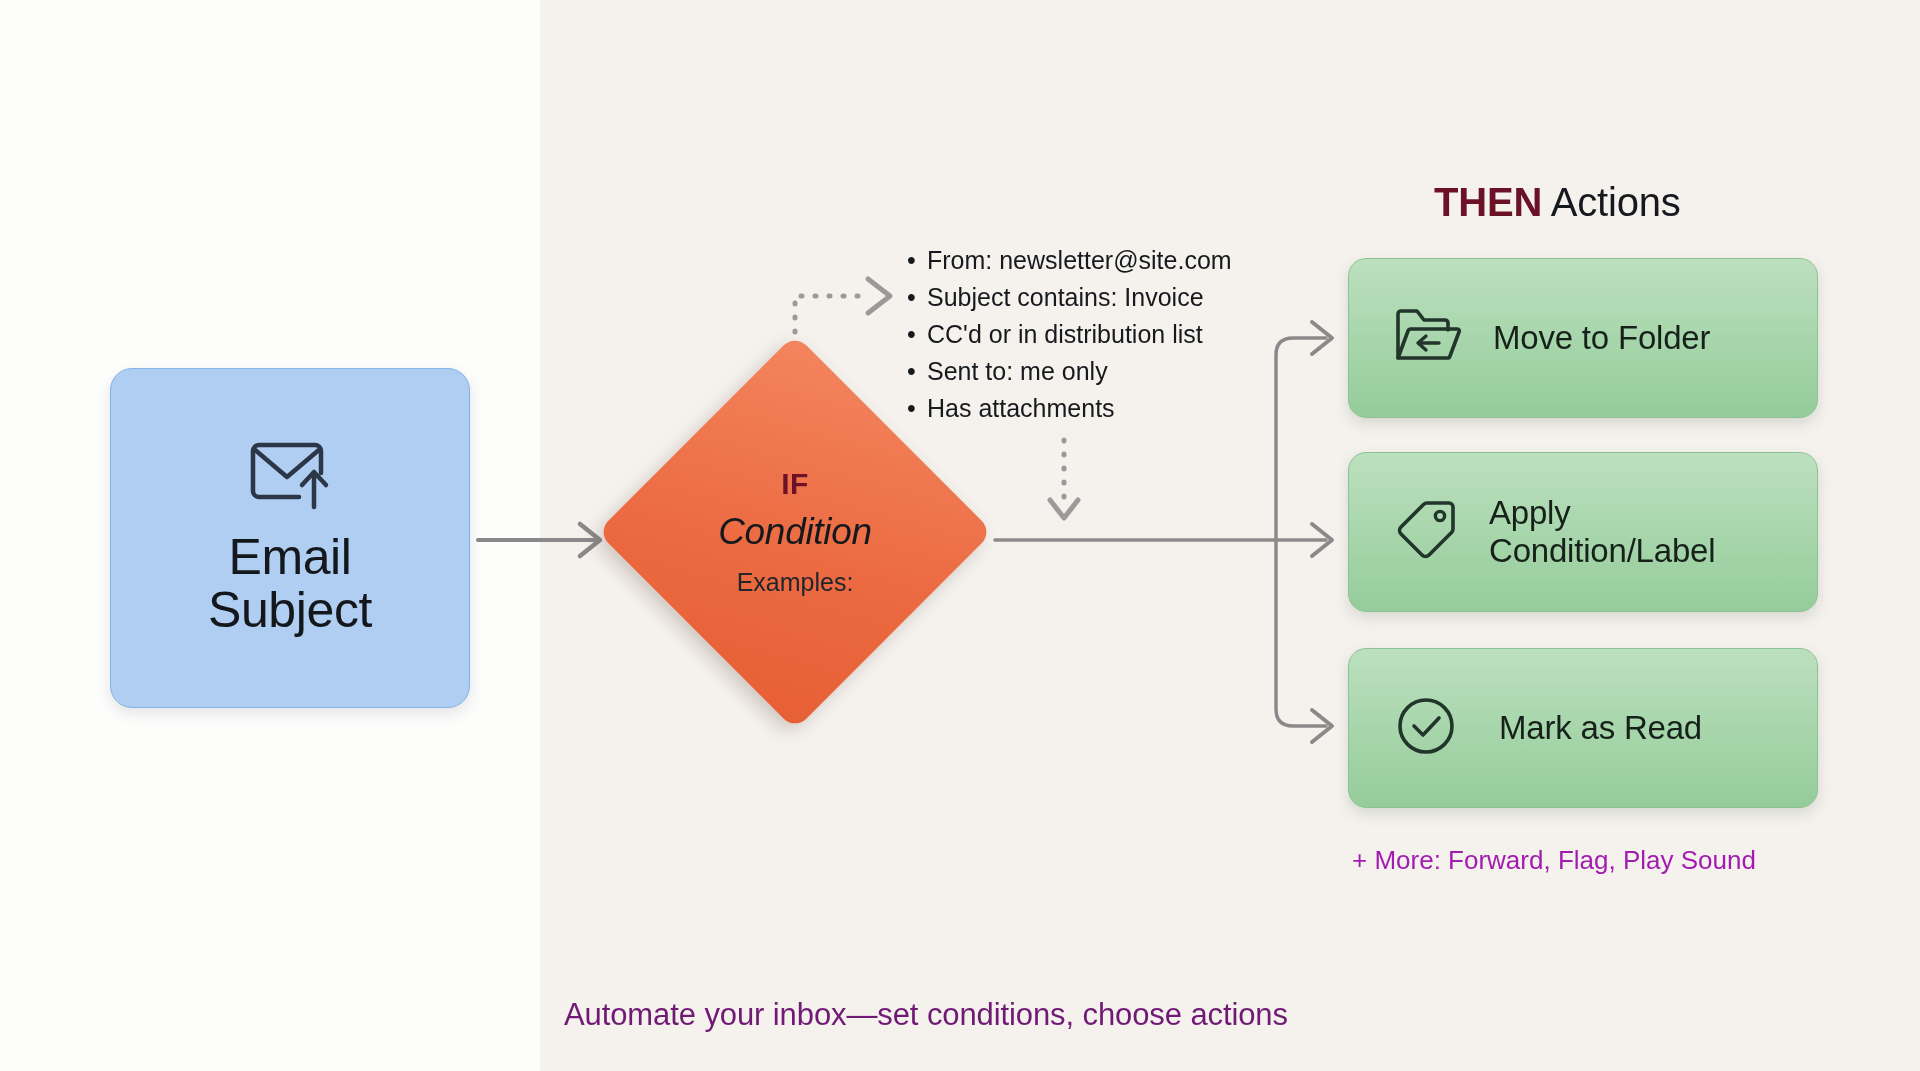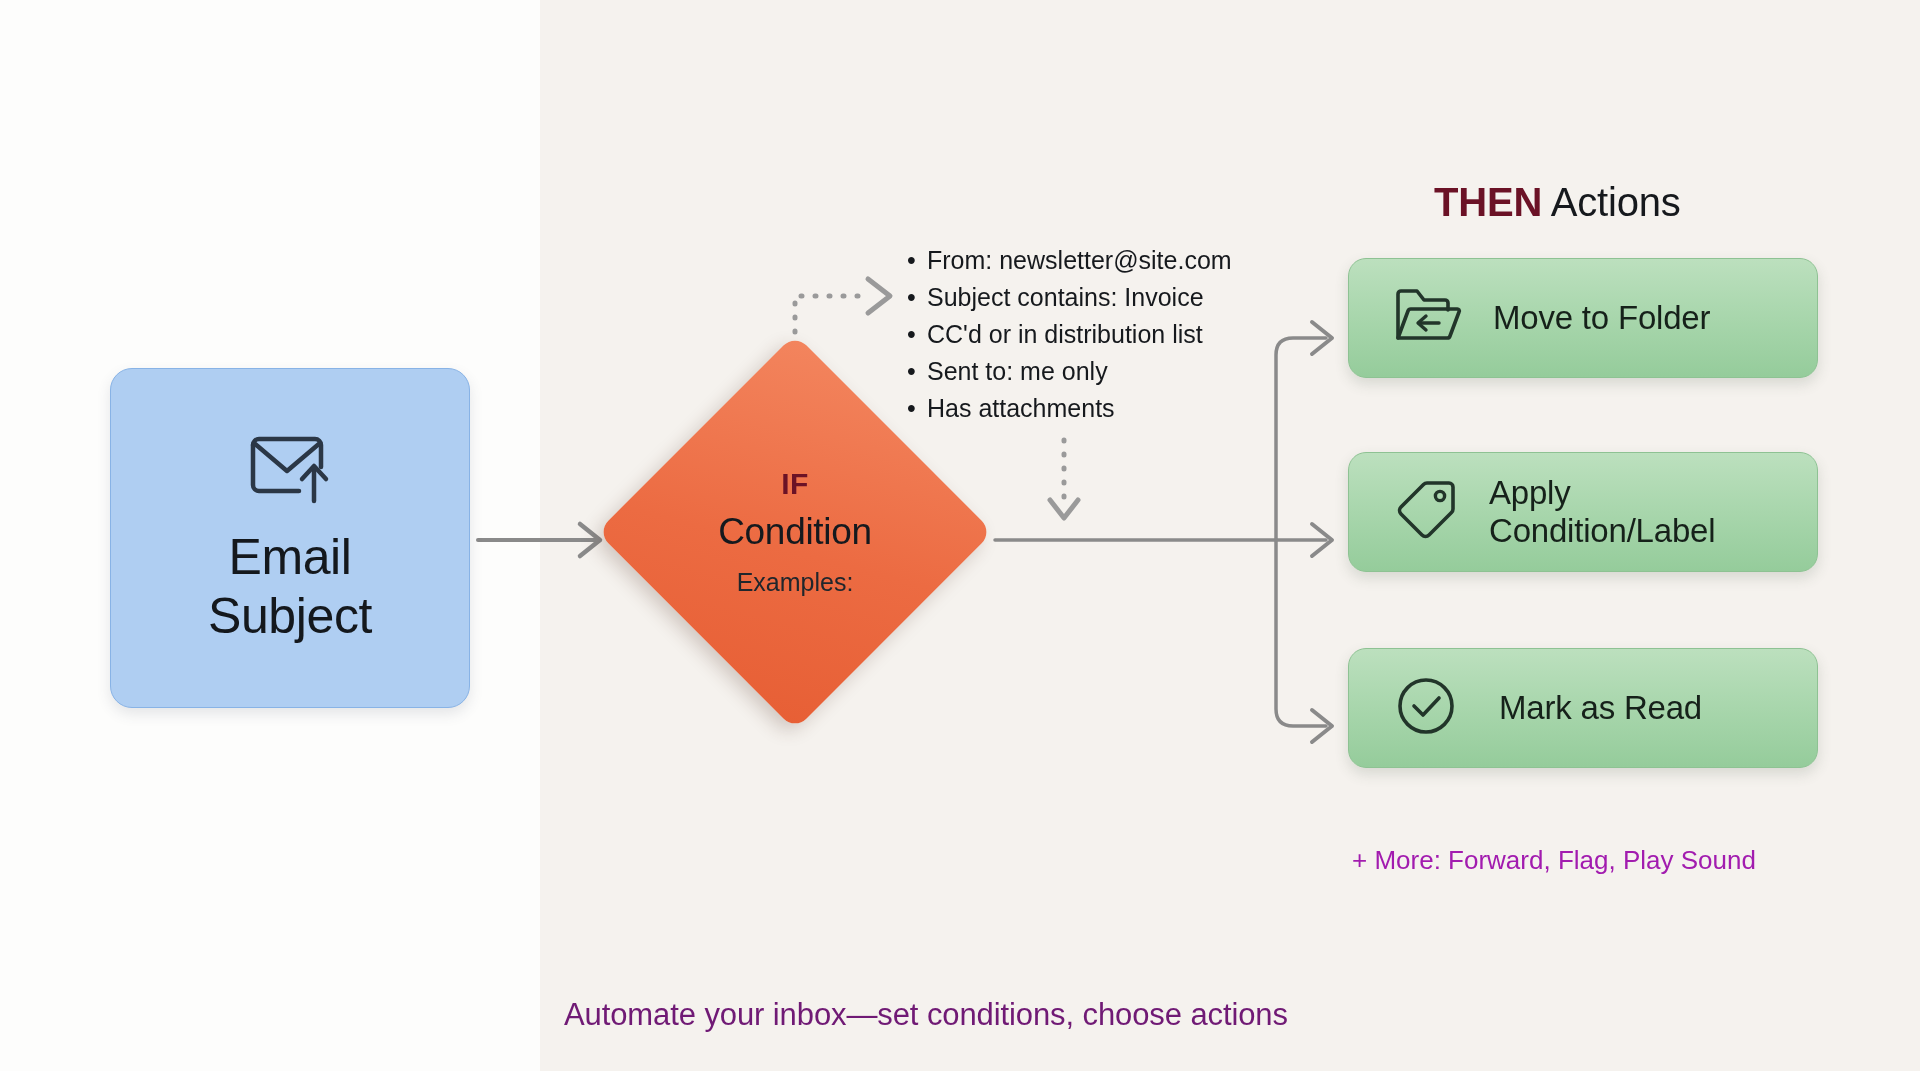--- a/index.html
+++ b/index.html
@@ -31,21 +31,20 @@
   #trigger-card {
     position:absolute;
     left:110px; top:368px;
     width:360px; height:340px;
     background:#AFCEF2;
     border:1.5px solid #88B3E6;
     border-radius:22px;
     box-shadow:0 6px 14px rgba(60,70,90,.13);
     display:flex; flex-direction:column;
     align-items:center; justify-content:center;
-    gap:6px;
   }
   #trigger-card .tc-icon { margin-bottom:14px; }
   #trigger-card .tc-label {
     font-size:50px; line-height:1.06;
     color:#14181D; text-align:center;
     letter-spacing:-.4px;
   }
 
   
   #decision-wrap {
@@ -67,21 +66,21 @@
     display:flex; flex-direction:column;
     align-items:center; justify-content:center;
     gap:9px;
   }
   #decision-text .dt-if {
     font-size:30px; font-weight:bold;
     color:#6B1226; letter-spacing:.5px;
   }
   #decision-text .dt-main {
     font-size:37px; color:#15191E;
-    letter-spacing:-.3px; margin-top:1px;
+    letter-spacing:-.3px; margin-top:1px;font-style:italic;
   }
   #decision-text .dt-sub {
     font-size:25px; color:#20262C;
     margin-top:6px;
   }
 
   
   #condition-list {
     position:absolute;
     left:905px; top:242px;
@@ -105,21 +104,21 @@
     font-size:40px; letter-spacing:-.2px;
     white-space:nowrap;
   }
   #then-header .th-then { font-weight:bold; color:#6B1226; }
   #then-header .th-rest { color:#16191D; }
 
   
   .action-card {
     position:absolute;
     left:1348px;
-    width:470px; height:120px;
+    width:470px; height:160px;
     background:linear-gradient(180deg,#BCE0BE 0%,#A8D6AC 50%,#95CC9B 100%);
     border:1.5px solid #8EC293;
     border-radius:18px;
     box-shadow:0 6px 14px rgba(60,80,60,.16);
     display:flex; align-items:center;
     padding-left:44px; gap:30px;
   }
   #action-card-1 { top:258px; }
   #action-card-2 { top:452px; }
   #action-card-3 { top:648px;gap:40px; }

